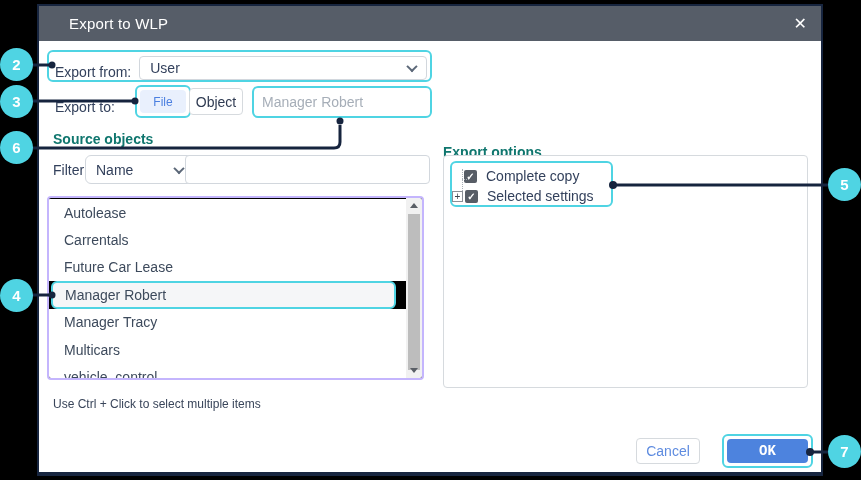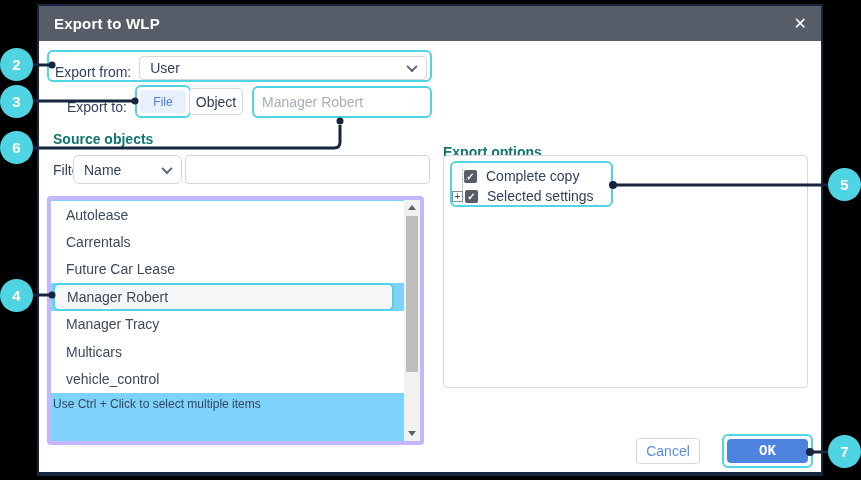--- a/index.html
+++ b/index.html
@@ -5,66 +5,66 @@
   * { margin:0; padding:0; box-sizing:border-box; }
   html,body { width:861px; height:480px; background:#000; overflow:hidden;
               font-family:"Liberation Sans", sans-serif; }
   #screen { position:relative; width:861px; height:480px; background:#000; }
 
   
   .dialog { position:absolute; left:37px; top:4px; width:786px; height:472px;
             background:#fff; border:2px solid #17253f; border-bottom-width:4px; }
   .titlebar { position:absolute; left:0; top:0; width:100%; height:35px;
               background:#565d68; display:flex; align-items:center; }
-  .title { color:#fff; font-size:15px; font-weight:bold; padding-left:15px; letter-spacing:.2px; }
+  .title { color:#fff; font-size:15px; font-weight:normal; padding-left:30px; letter-spacing:.2px; }
   .close { position:absolute; right:14px; top:0; height:35px; line-height:35px;
            color:#fff; font-size:16px; cursor:pointer; }
 
   .lbl { position:absolute; font-size:14px; color:#33415c; }
   .heading { position:absolute; font-size:14px; font-weight:bold; color:#0f766e; }
 
   .hl { position:absolute; border:2px solid #4fd4e3; border-radius:6px; background:#fff; }
 
   
   .row-from { left:8px; top:44px; width:385px; height:32px; display:flex; align-items:flex-end; padding:0 3px 0 6px; }
   .row-from .lbl { position:static; white-space:nowrap; }
   .select { display:flex; align-items:center; justify-content:space-between;
             border:1px solid #d2d7dd; border-radius:4px; background:#fff; height:24px;
             font-size:14px; color:#33415c; padding:0 10px; cursor:pointer; }
   .select-from { flex:1; margin-left:8px; }
   .chev { width:8px; height:8px; border-right:2px solid #5c6878; border-bottom:2px solid #5c6878;
           transform:rotate(45deg) translate(-1px,-1px); }
 
   
-  .lbl-to { left:28px; top:88px; height:26px; line-height:26px; }
+  .lbl-to { left:16px; top:88px; height:26px; line-height:26px; }
   .hl-file { left:96px; top:79px; width:56px; height:33px; padding:3px; }
   .seg { border:none; width:100%; height:100%; border-radius:4px; font-size:12px;
          font-family:inherit; cursor:pointer;text-align:center; }
   .seg-file { background:#e9f0fd; color:#4b7fe0; }
   .seg-object { position:absolute; left:150px; top:82px; width:54px; height:27px;
                 background:#fff; border:1px solid #d6dade; border-radius:4px;
                 font-size:14px; color:#2f3b52; font-family:inherit; cursor:pointer; }
   .hl-input { left:213px; top:80px; width:180px; height:32px; padding:2px 8px; }
   .hl-input input { width:100%; height:100%; border:none; outline:none; font-size:14px;
                     font-family:inherit; color:#33415c; }
   .hl-input input::placeholder { color:#a6aeb8; }
 
   .head-src { left:14px; top:125px; }
   .head-opt { left:404px; top:138px; }
 
   
   .lbl-filter { left:14px; top:150px; height:29px; line-height:29px; }
-  .select-name { position:absolute; left:34px; top:149px; width:109px; height:29px; border-radius:6px; }
+  .select-name { position:absolute; left:46px; top:149px; width:109px; height:29px; border-radius:6px; }
   .filter-input { position:absolute; left:146px; top:149px; width:245px; height:29px;
                   border:1px solid #d2d7dd; border-radius:4px; font-size:14px;
                   font-family:inherit; color:#33415c; padding:0 8px; outline:none; }
 
   
-  .listbox { position:absolute; left:8px; top:190px; width:377px; height:249px;
-             border:4px solid #c4b5fd; border-radius:4px; background:#7dd3fc; overflow:hidden; }
+  .listbox { position:absolute; left:8px; top:190px; width:377px; height:184px;
+             border:2px solid #c4b5fd; border-radius:4px; background:#000000; overflow:hidden; }
   .list-inner { position:absolute; left:0; top:1px; right:16px; }
   .list-item { height:27.4px; display:flex; align-items:center; padding-left:15px;
                font-size:14px; color:#3d4a5c; cursor:pointer; background:#fff; }
   .list-item.selected { margin-left:2px; margin-right:10px; border:2px solid #4fd4e3;
                         border-radius:6px; background:#f5f6f8; padding-left:12px; }
   .scrollbar { position:absolute; right:0; top:0; width:16px; height:100%; background:#f1f1f1; }
   .sb-btn { position:absolute; left:0; width:16px; height:15px; display:flex;
             align-items:center; justify-content:center; cursor:pointer; }
   .sb-up { top:0; } .sb-down { bottom:0; }
   .tri-up { width:0; height:0; border-left:4px solid transparent; border-right:4px solid transparent;

